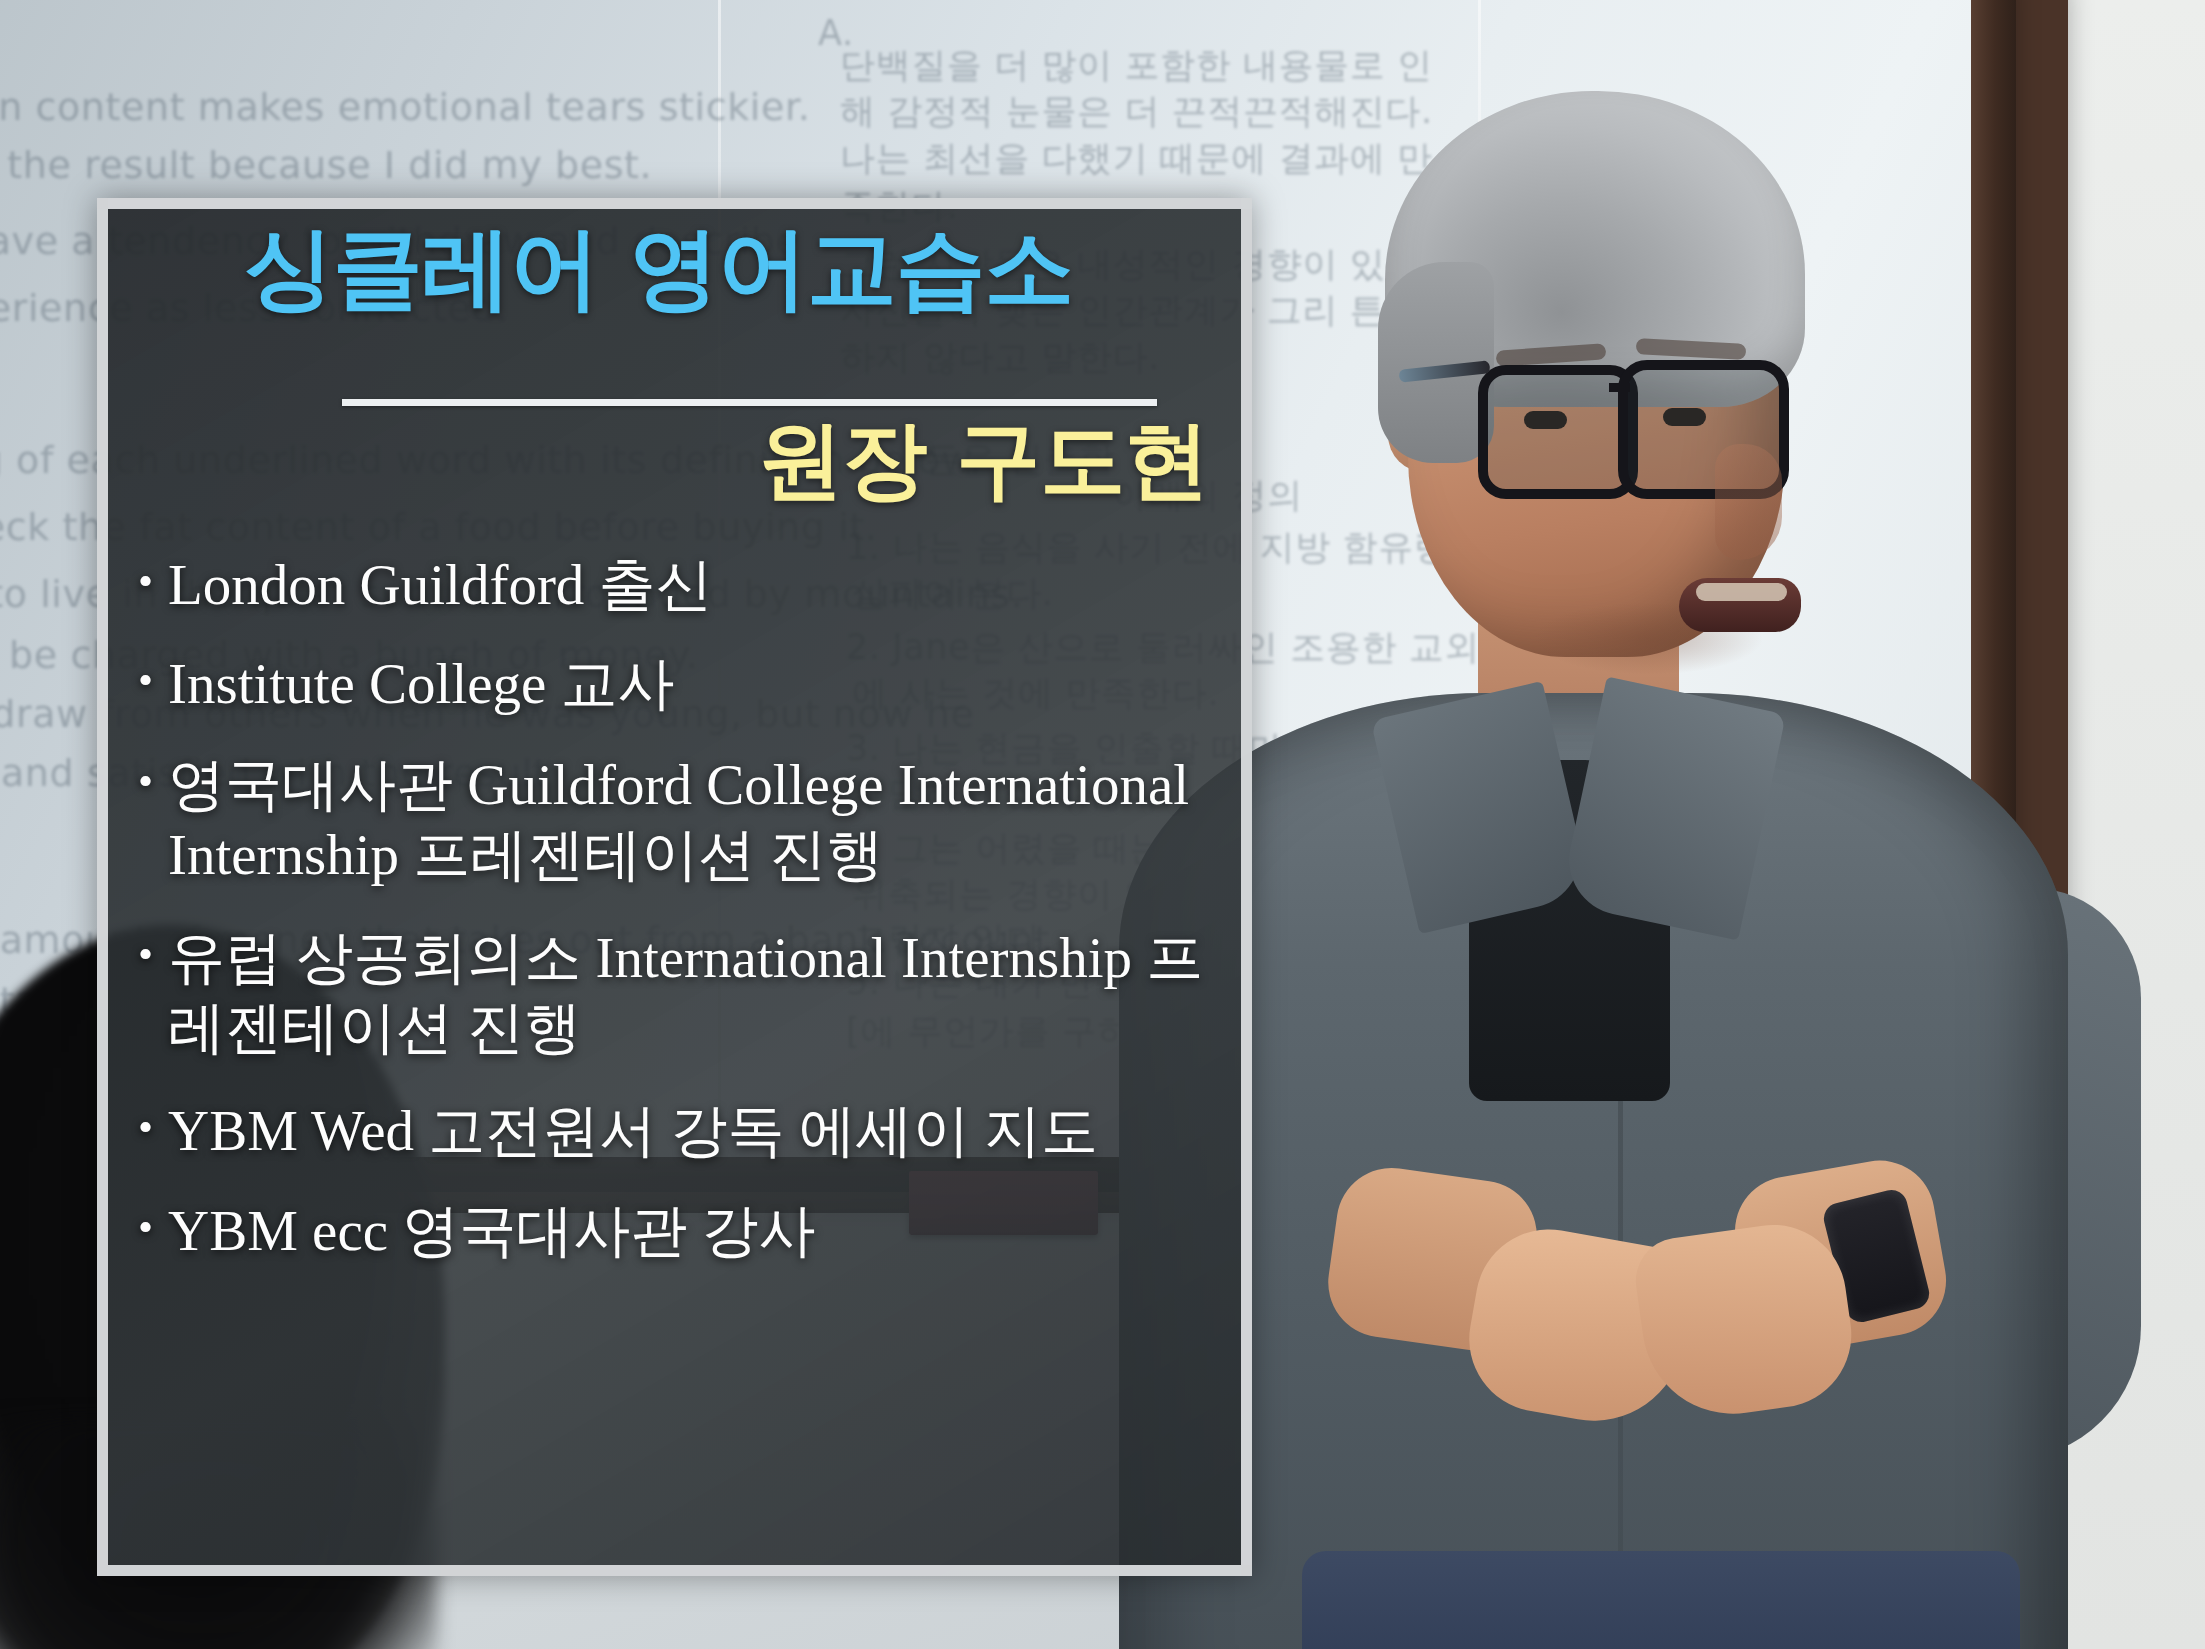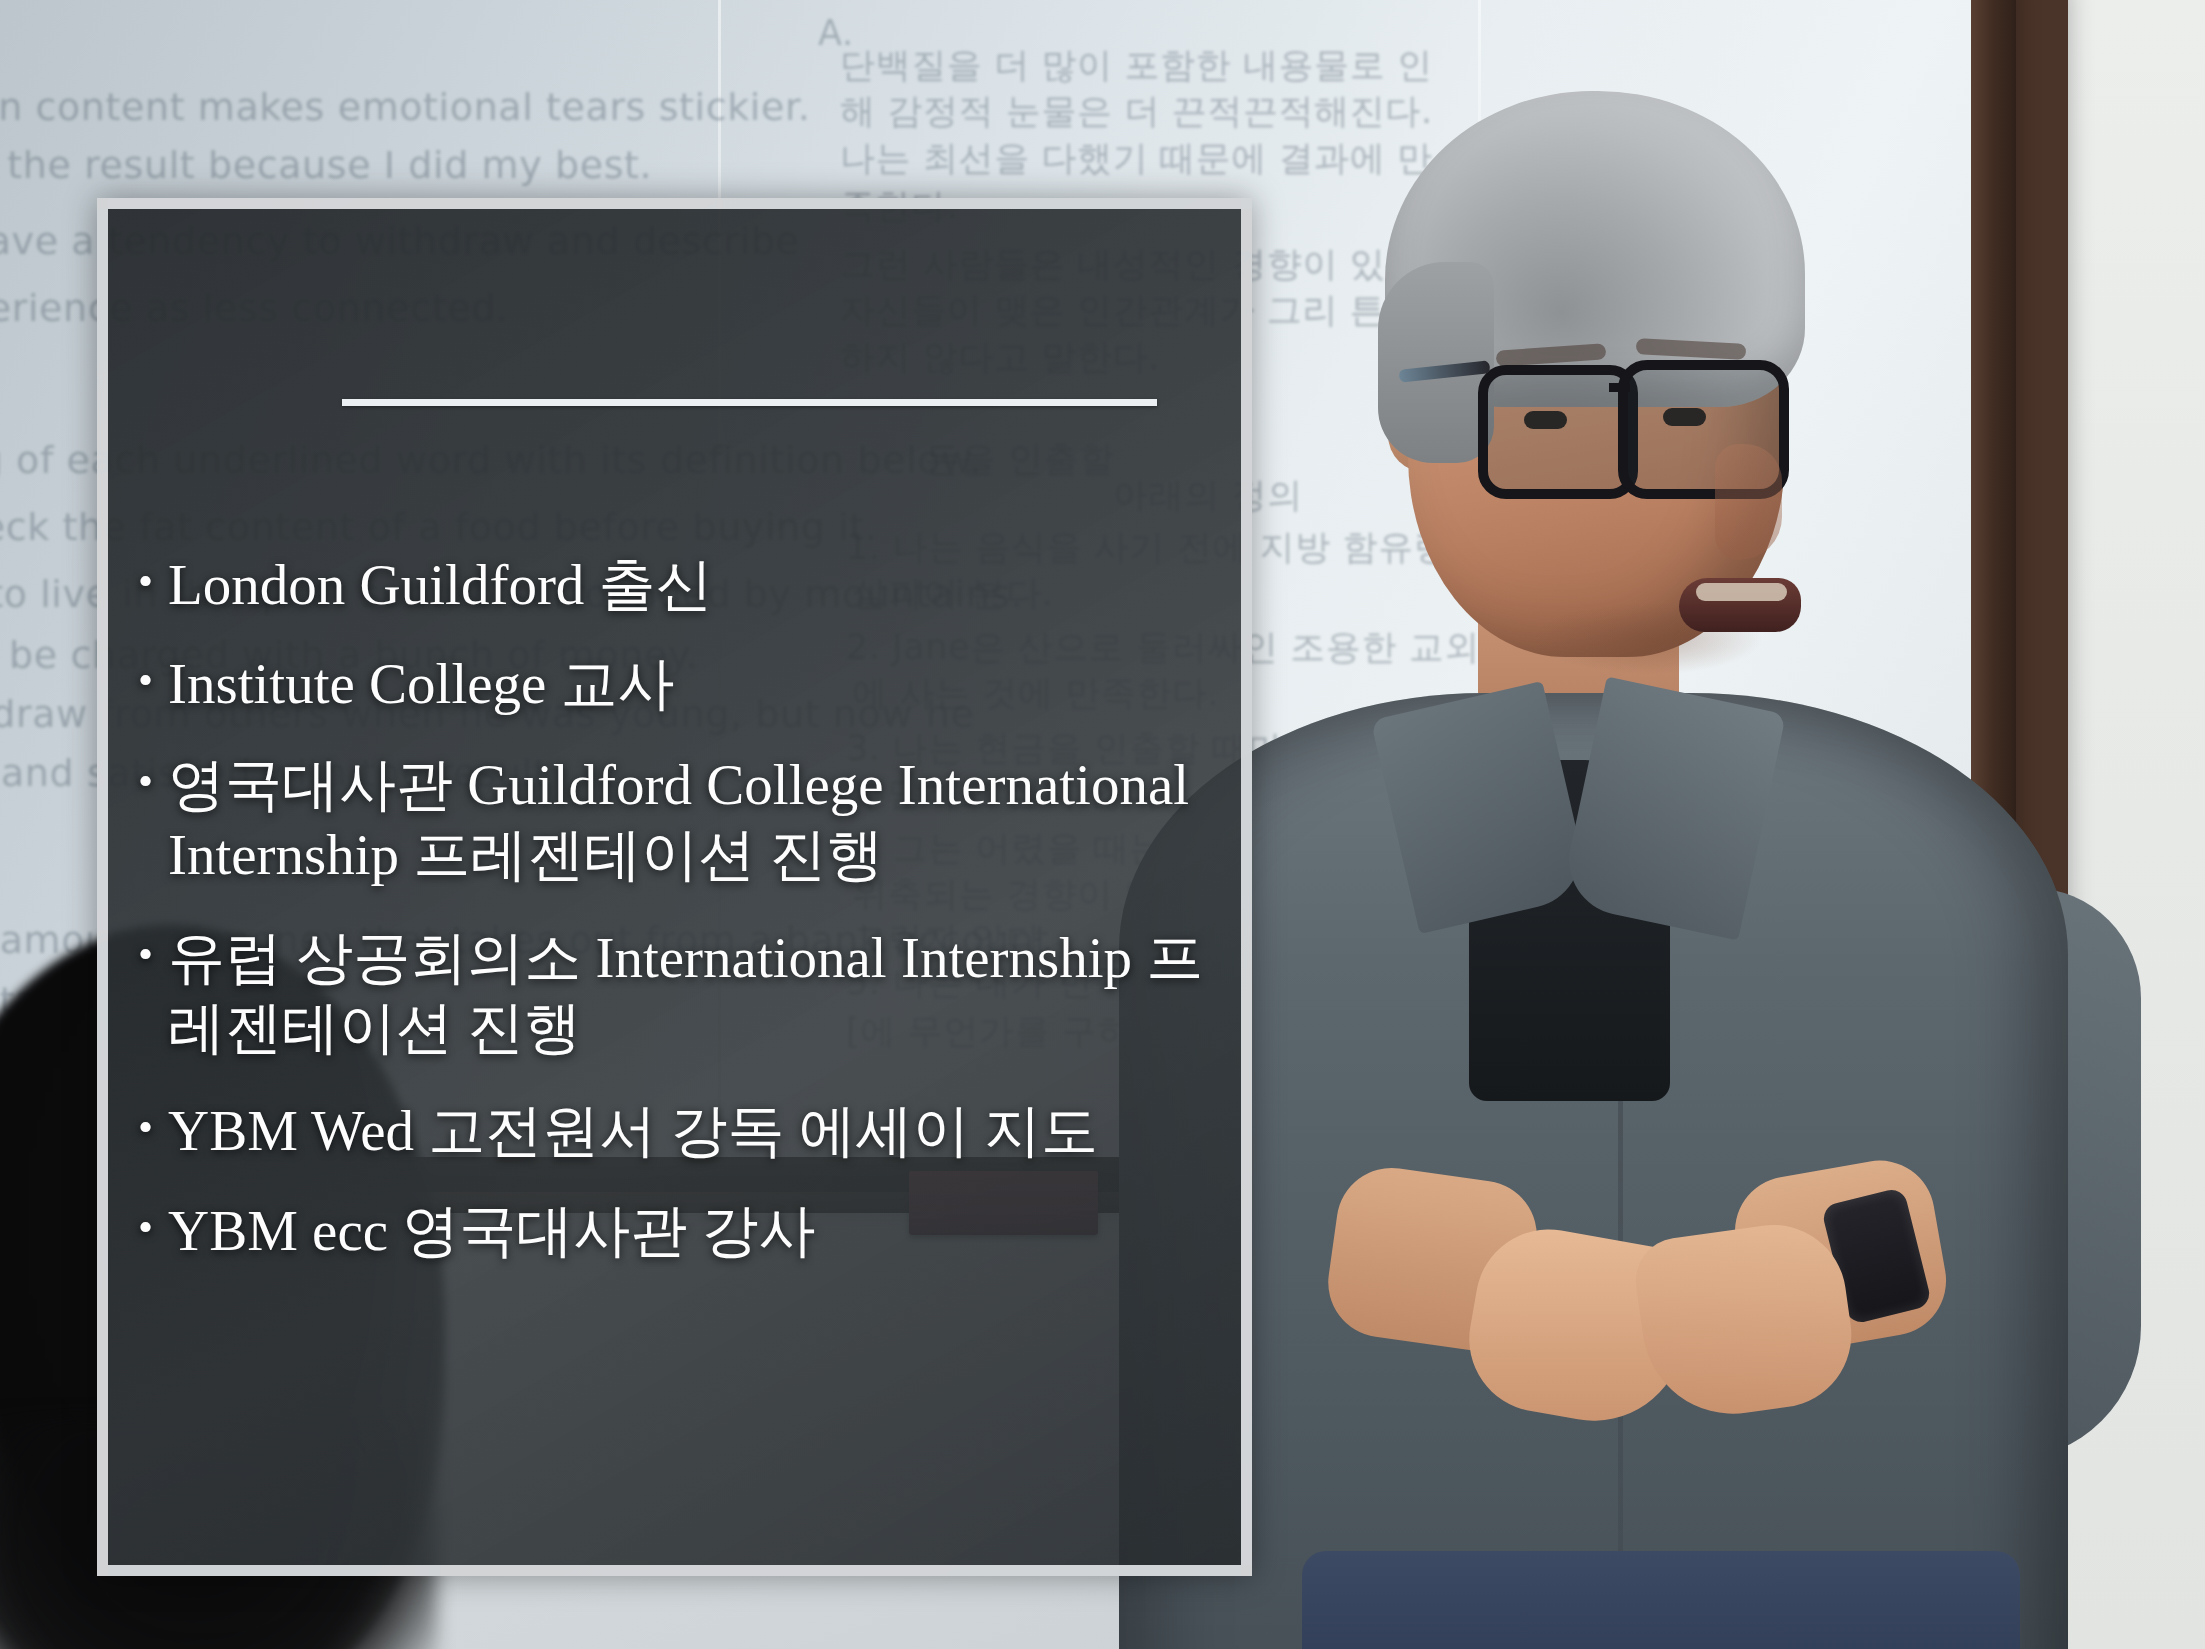--- a/index.html
+++ b/index.html
@@ -384,23 +384,25 @@
     <div class="hand-r"></div>
     <div class="jeans"></div>
   </div>
 
   <div class="silhouette"></div>
   <div class="silhouette2"></div>
 
   <div class="panel">
     <div class="panel-inner">
 
+      <div class="title-main">싱클레어 영어교습소</div>
 
       <div class="title-rule"></div>
 
+      <div class="title-sub">원장 구도현</div>
 
       <div class="bullets">
 
         <div class="bullet b0">
           <span class="dot">•</span>
           <span class="txt">London Guildford 출신</span>
         </div>
 
         <div class="bullet b1">
           <span class="dot">•</span>

